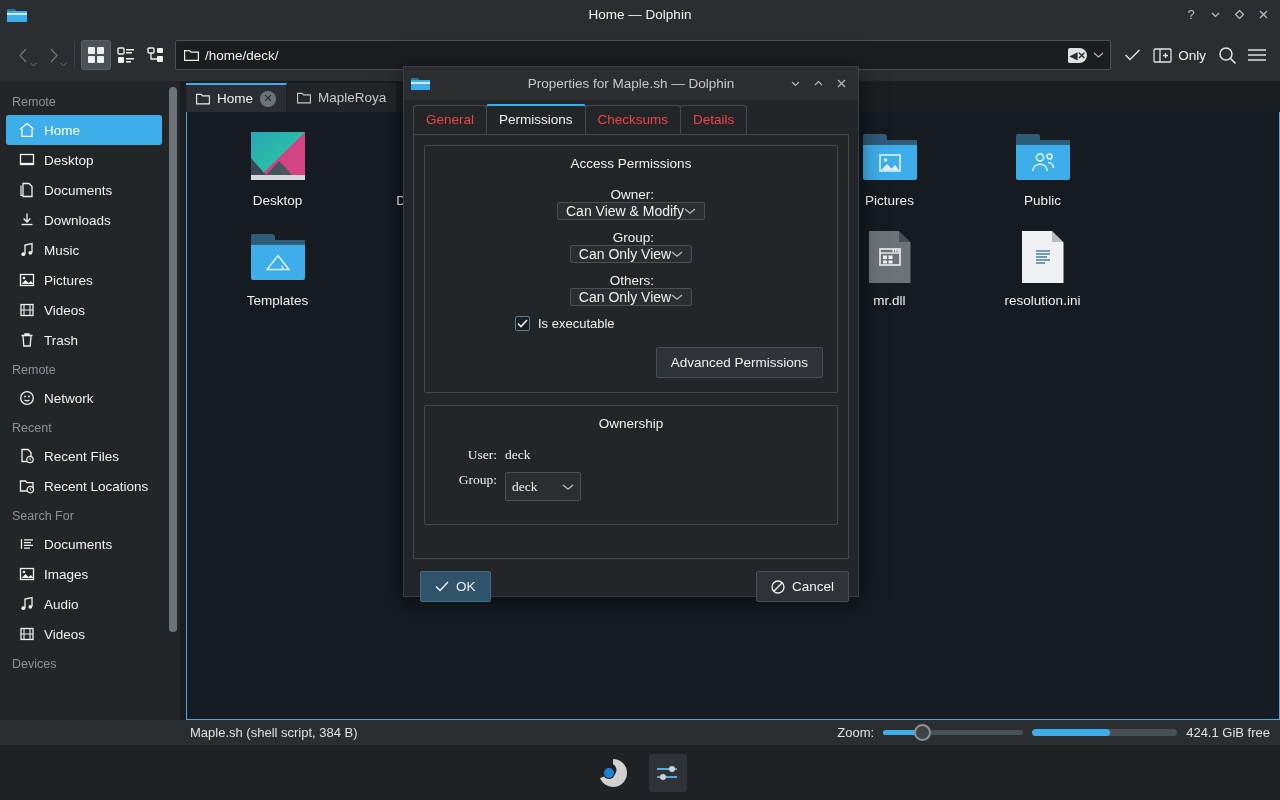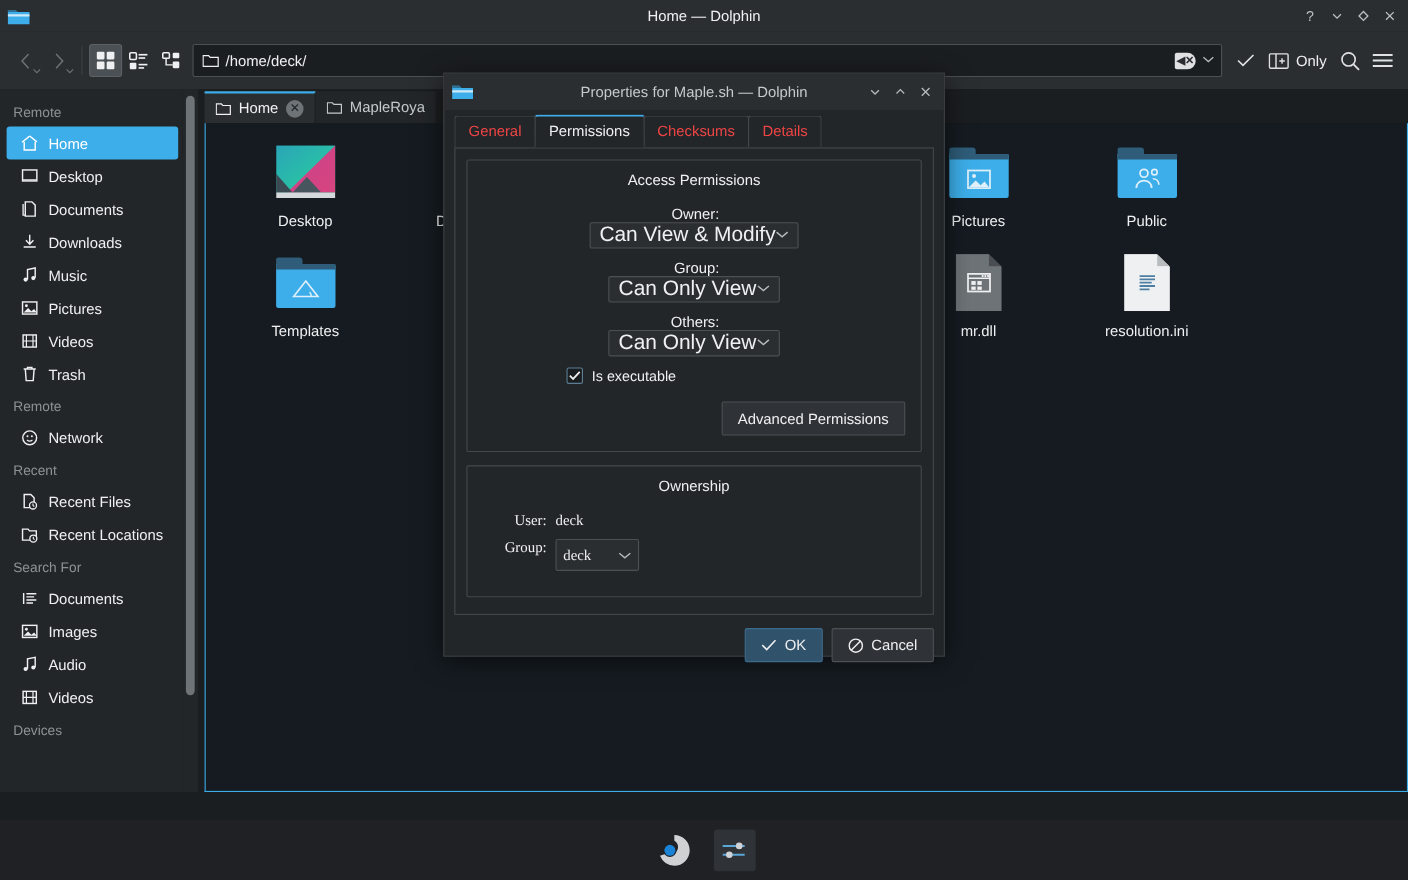--- a/index.html
+++ b/index.html
@@ -168,21 +168,21 @@
   }
   .dtab.active { color: #eff0f1; border-top: 2px solid #3daee9; background: #232629; position: relative; z-index: 2;}
 
   #dlg-body { margin: 0 9px; border: 1px solid #44484c; padding: 10px; height: 425px; }
   .groupbox { border: 1px solid #44484c; border-radius: 2px; padding: 10px 14px 14px; }
   .gb-title { text-align: center; font-size: 13.5px; color: #eff0f1; margin-bottom: 16px; }
   .prow { display: flex; align-items: center; margin-bottom: 10px; flex-direction: column; }
   .plabel { width: 66px; text-align: right; padding-right: 10px; font-size: 13.5px; color: #eff0f1; }
   .combo {
     flex: 1; height: 30px; background: #2b2e31; border: 1px solid #4b5054; border-radius: 2px;
-    display: flex; align-items: center; padding: 0 8px; font-size: 19px; color: #eff0f1;
+    display: flex; align-items: center; padding: 0 8px; font-size: 14px; color: #eff0f1;
   }
   .combo .cv { flex: 1; }
   .combo .carr { color: #b5b9bd; font-size: 11px; }
   .chkrow { display: flex; align-items: center; gap: 8px; margin: 4px 0 0 76px; }
   .chk {
     width: 15px; height: 15px; background: #1b1e20; border: 1px solid #5c7d93; border-radius: 2px;
     display: flex; align-items: center; justify-content: center; color: #eff0f1; font-size: 11px;
   }
   .btn {
     background: #2f3337; border: 1px solid #4b5054; border-radius: 2px;
@@ -192,21 +192,21 @@
   .btn.primary { background: #31526b; border-color: #3d6b8c; }
   #advrow { display: flex; justify-content: flex-end; margin-top: 16px; }
   #ownership { margin-top: 12px; }
   .orow { display: flex; align-items: flex-start; margin-bottom: 9px; font-family: Liberation Serif, serif; }
   .olabel { width: 66px; text-align: right; padding-right: 8px; font-size: 13.5px; color: #eff0f1; }
   .ovalue { font-size: 13.5px; color: #eff0f1; }
   .scombo {
     width: 76px; height: 29px; background: #2b2e31; border: 1px solid #4b5054; border-radius: 2px;
     display: flex; align-items: center; padding: 0 6px; font-size: 13.5px; color: #eff0f1;
   }
-  #dlg-btns { display: flex; justify-content: flex-end; gap: 8px; padding: 12px 9px 0 16px; }
+  #dlg-btns { display: flex; justify-content: space-between; gap: 8px; padding: 12px 9px 0 16px; }
 
   
   #taskbar {
     position: absolute; left: 0; top: 745px; width: 1280px; height: 55px;
     background: #1f2125; display: flex; align-items: center; flex-direction: column;
   }
   #launchers { display: flex; align-items: center; }
   .tb-launch { width: 55px; height: 55px; display: flex; align-items: center; justify-content: center; }
   .tb-task { width: 57px; height: 49px; display: flex; align-items: center; justify-content: center; background: #2f3337; margin-right: 2px; border-top: 2px solid transparent;}
   .tb-task.active { background: #253747; border-top: 2px solid #3daee9; }
@@ -720,20 +720,34 @@
             </svg>
               </div>
           </div>
         </div>
         <div class="flabel">resolution.ini</div>
       </div>
 
     </div>
   </div>
 
+  <div id="statusbar">
+    <div id="statustext">Maple.sh (shell script, 384 B)</div>
+    <div id="zoomwrap">
+      <span class="lab">Zoom:</span>
+      <div class="slider">
+        <div class="fill" id="zoomfill" style="width: 39.2px;"></div>
+        <div class="knob" id="zoomknob" style="left: 30.7px;"></div>
+      </div>
+      <div class="capbar">
+        <div class="fill" id="capfill" style="width: 54%;"></div>
+      </div>
+      <span class="lab">424.1 GiB free</span>
+    </div>
+  </div>
 
   <div id="dialog">
     <div id="dlg-title">
       <span class="dico">
         <svg width="19" height="15" viewBox="0 0 19 15">
           <path d="M0 2h6.5l2 2H19v10H0z" fill="#3daee9"></path>
           <path d="M0 2h6.5l2 2H0z" fill="#2e6f92"></path>
           <path d="M0 6h19v2H0z" fill="#e8f4fb" opacity=".85"></path>
         </svg>
       </span>

